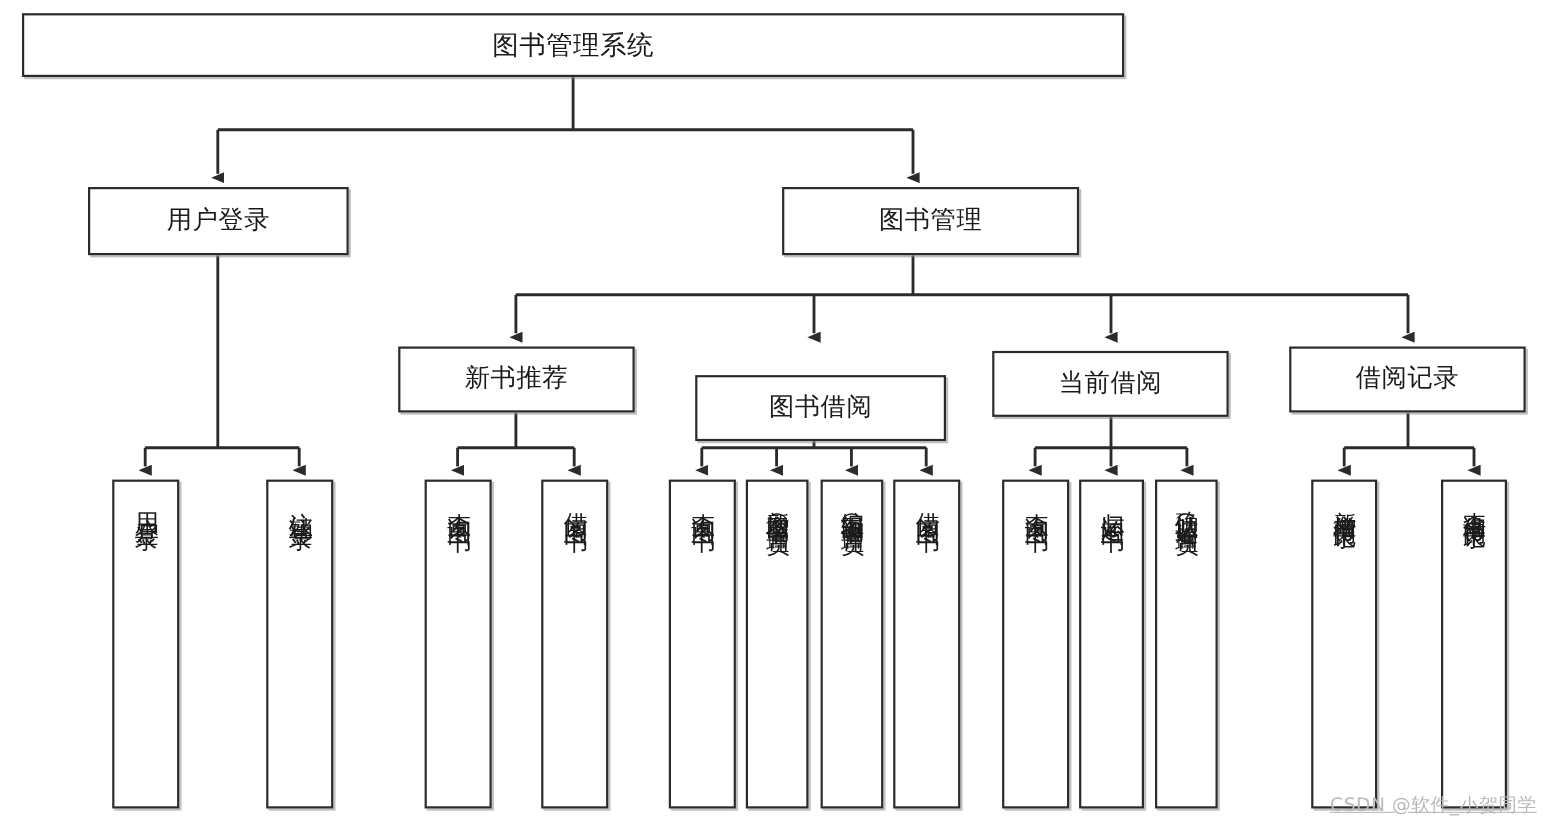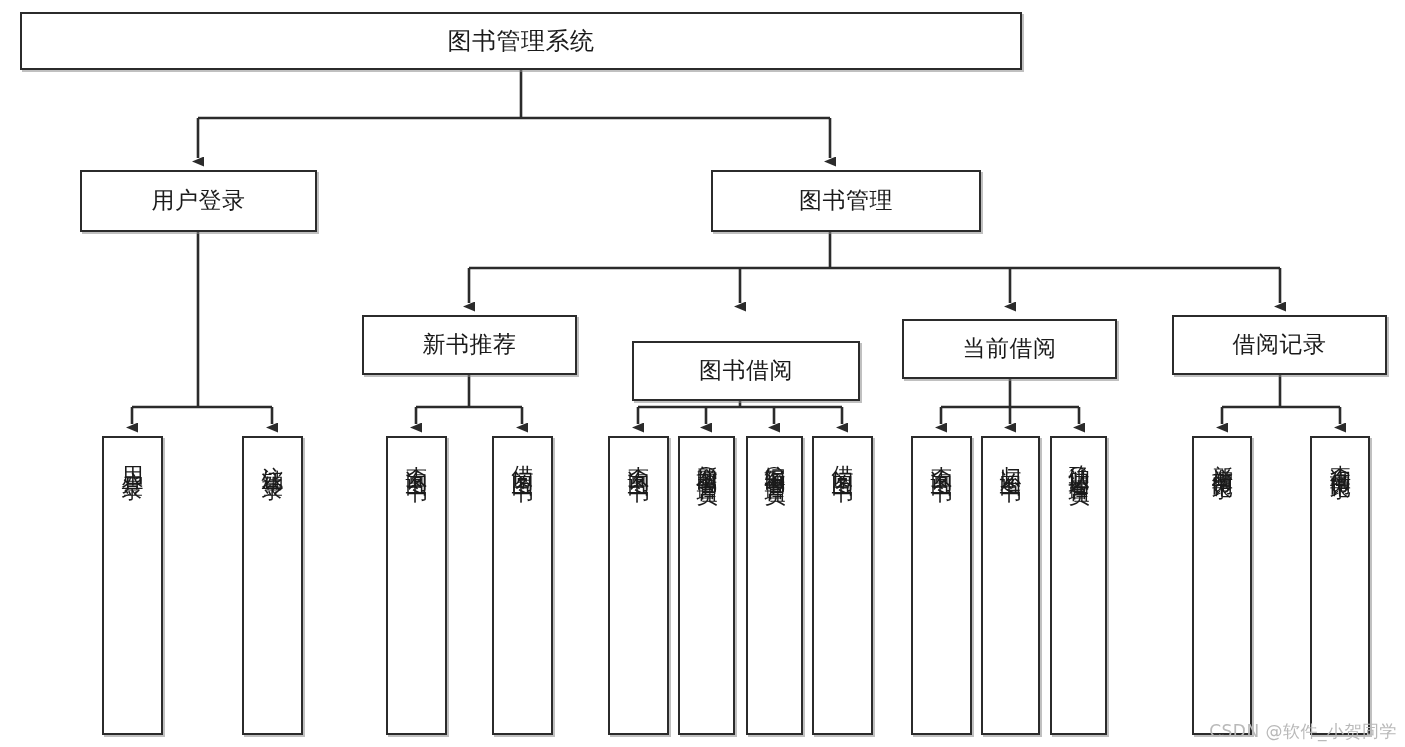--- a/index.html
+++ b/index.html
@@ -74,20 +74,21 @@
   }
   #watermark {
     position: absolute;
     right: 8px;
     bottom: 4px;
     font-size: 17px;
     color: #b9b9b9;
     letter-spacing: 0.5px;
     white-space: nowrap;
     user-select: none;
+    text-decoration: underline;
   }
 </style>
 </head>
 <body>
 
 <div id="diagram-root">
 
   <svg id="edge-layer" viewBox="0 0 1405 747" width="1405" height="747">
     <defs>
       <marker id="arrowhead" markerWidth="10" markerHeight="12" refX="1.5" refY="6" orient="auto" markerUnits="userSpaceOnUse">

